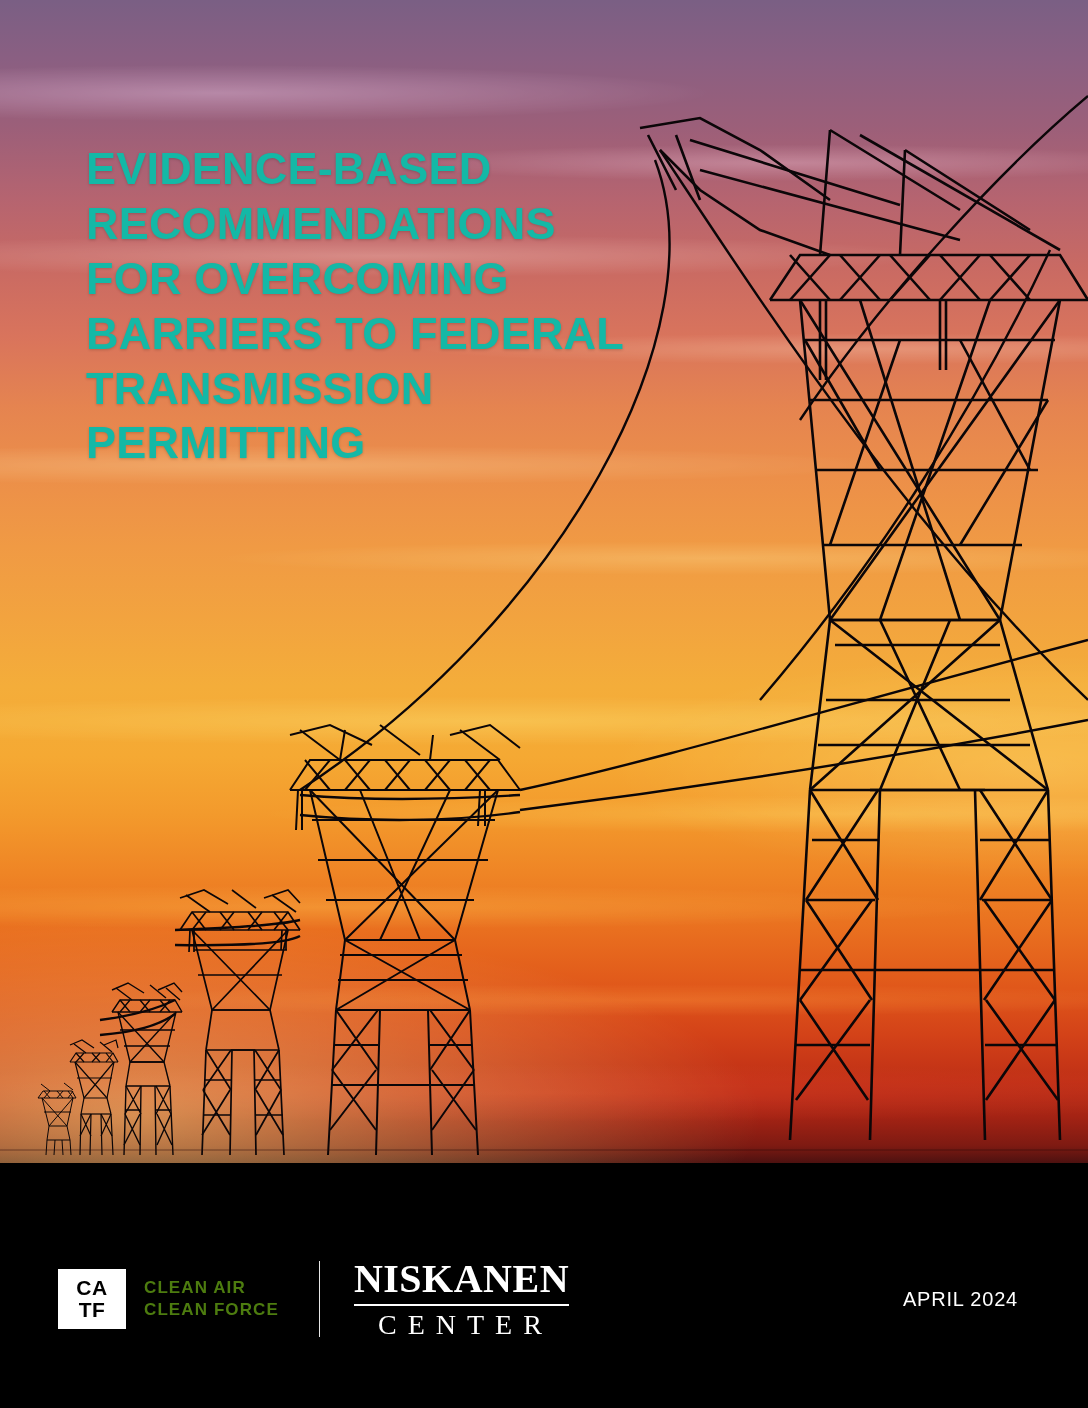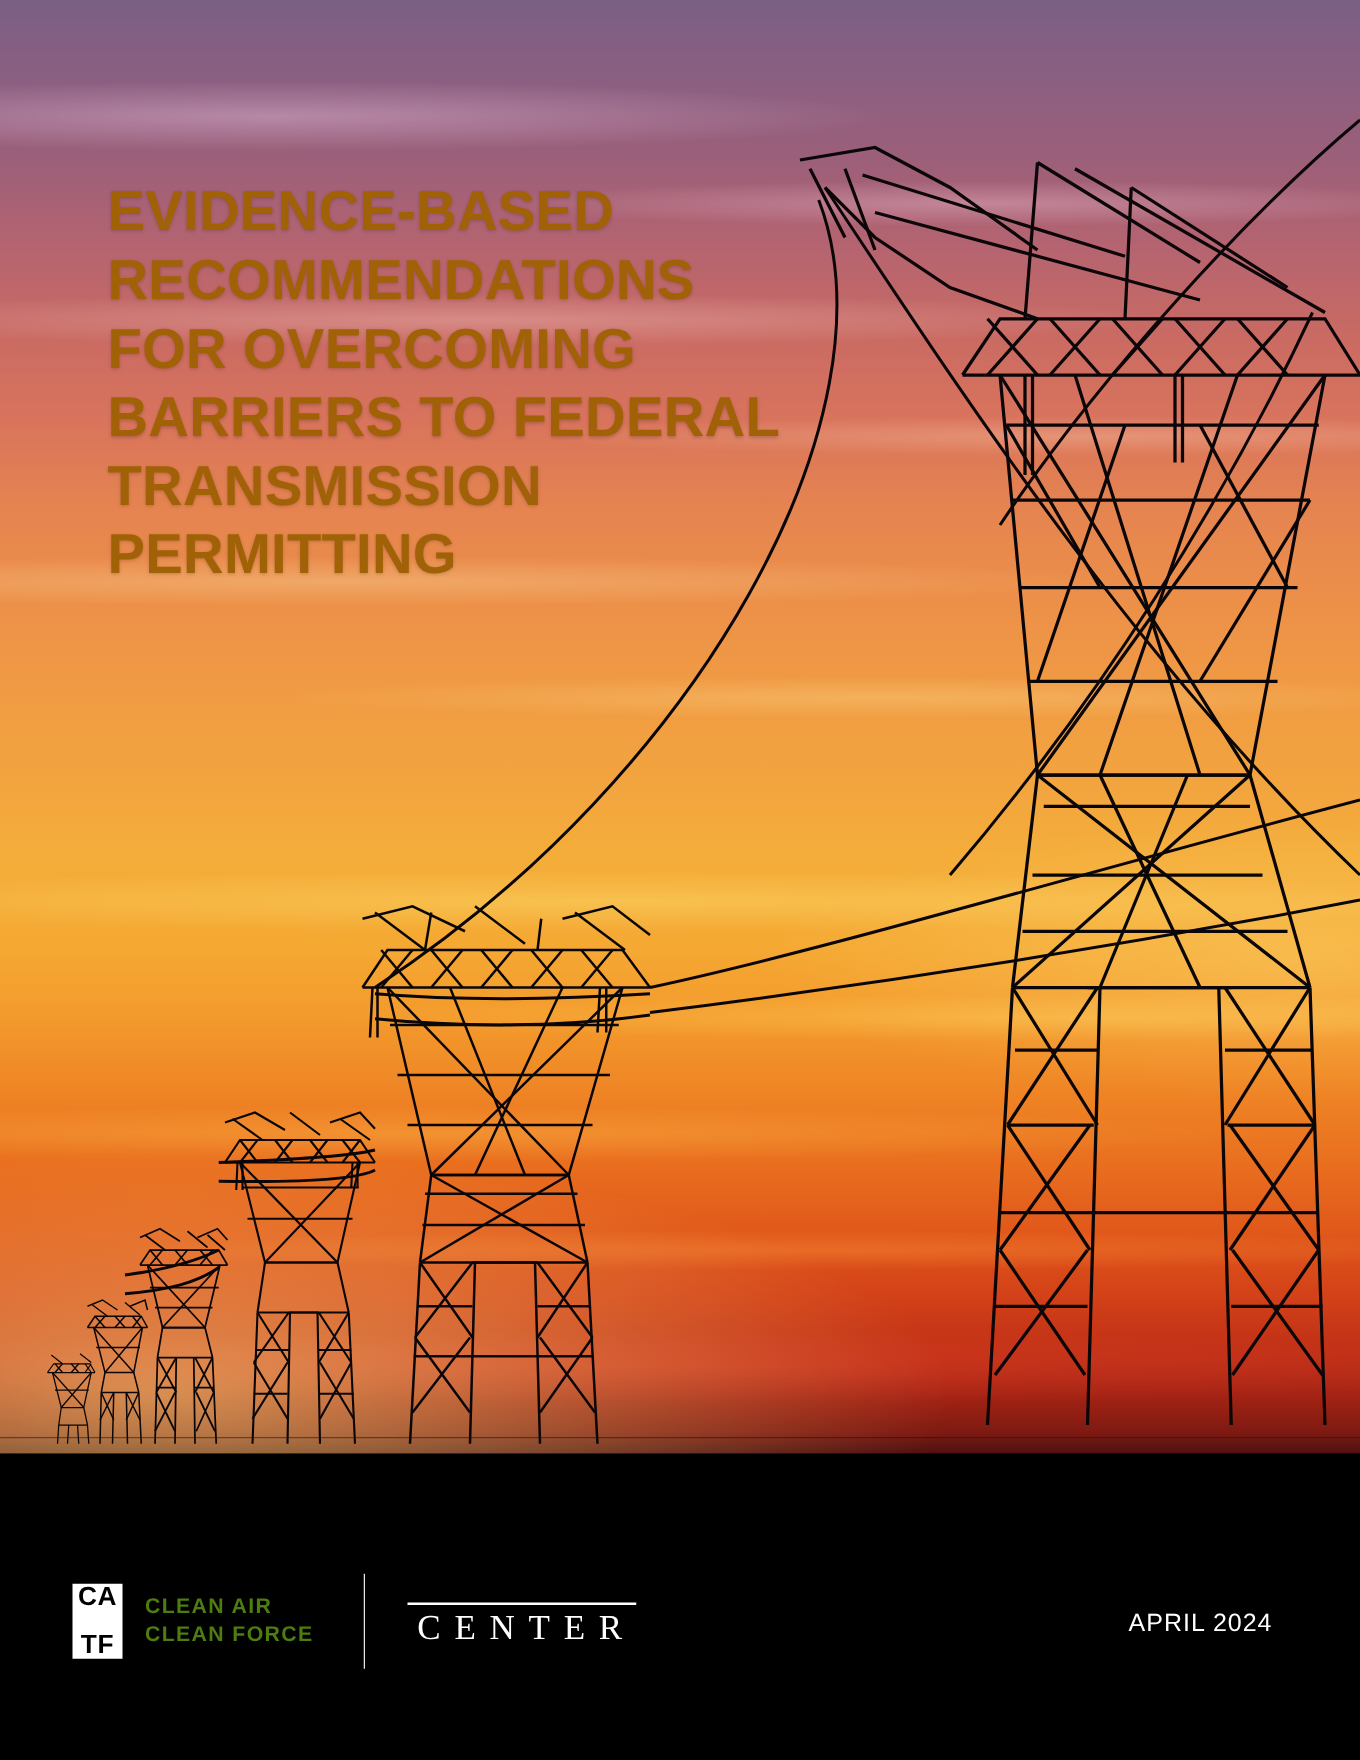--- a/index.html
+++ b/index.html
@@ -83,21 +83,21 @@
 
   
   .title-block {
     position: absolute;
     left: 86px;
     top: 142px;
     width: 560px;
     z-index: 6;
   }
   .title-block h1 {
-    color: #a16207;
+    color: #14b8a6;
     font-size: 45px;
     line-height: 1.22;
     font-weight: 700;
     letter-spacing: 0.2px;
     text-transform: uppercase;
     font-family: "Liberation Sans", sans-serif;
     text-shadow: 0 1px 3px rgba(0,0,0,.18);
   }
 
   
@@ -116,28 +116,28 @@
     top: 0; bottom: 0;
   }
   .logo-row {
     position: absolute;
     left: 58px;
     top: 96px;
     display: flex;
     align-items: center;
   }
   .catf-mark {
-    width: 40px;
+    width: 68px;
     height: 60px;
     background: #ffffff;
     color: #000000;
     display: flex;
     flex-direction: column;
     align-items: center;
-    justify-content: space-between;
+    justify-content: center;
     font-weight: 700;
     font-size: 21px;
     line-height: 1.04;
     letter-spacing: 0.5px;
     font-family: "Liberation Sans", sans-serif;
   }
   .catf-text {
     margin-left: 18px;
     color: #4d7c0f;
     font-weight: 700;
@@ -383,20 +383,21 @@
           </div>
           <div class="catf-text">
             <div>CLEAN AIR</div>
             <div>CLEAN FORCE</div>
           </div>
         </div>
 
         <div class="divider"></div>
 
         <div class="niskanen">
+          <div class="nk-top">NISKANEN</div>
           <div class="nk-rule"></div>
           <div class="nk-bot">CENTER</div>
         </div>
 
       </div>
 
       <div class="date">APRIL 2024</div>
     </div>
   </div>
 

